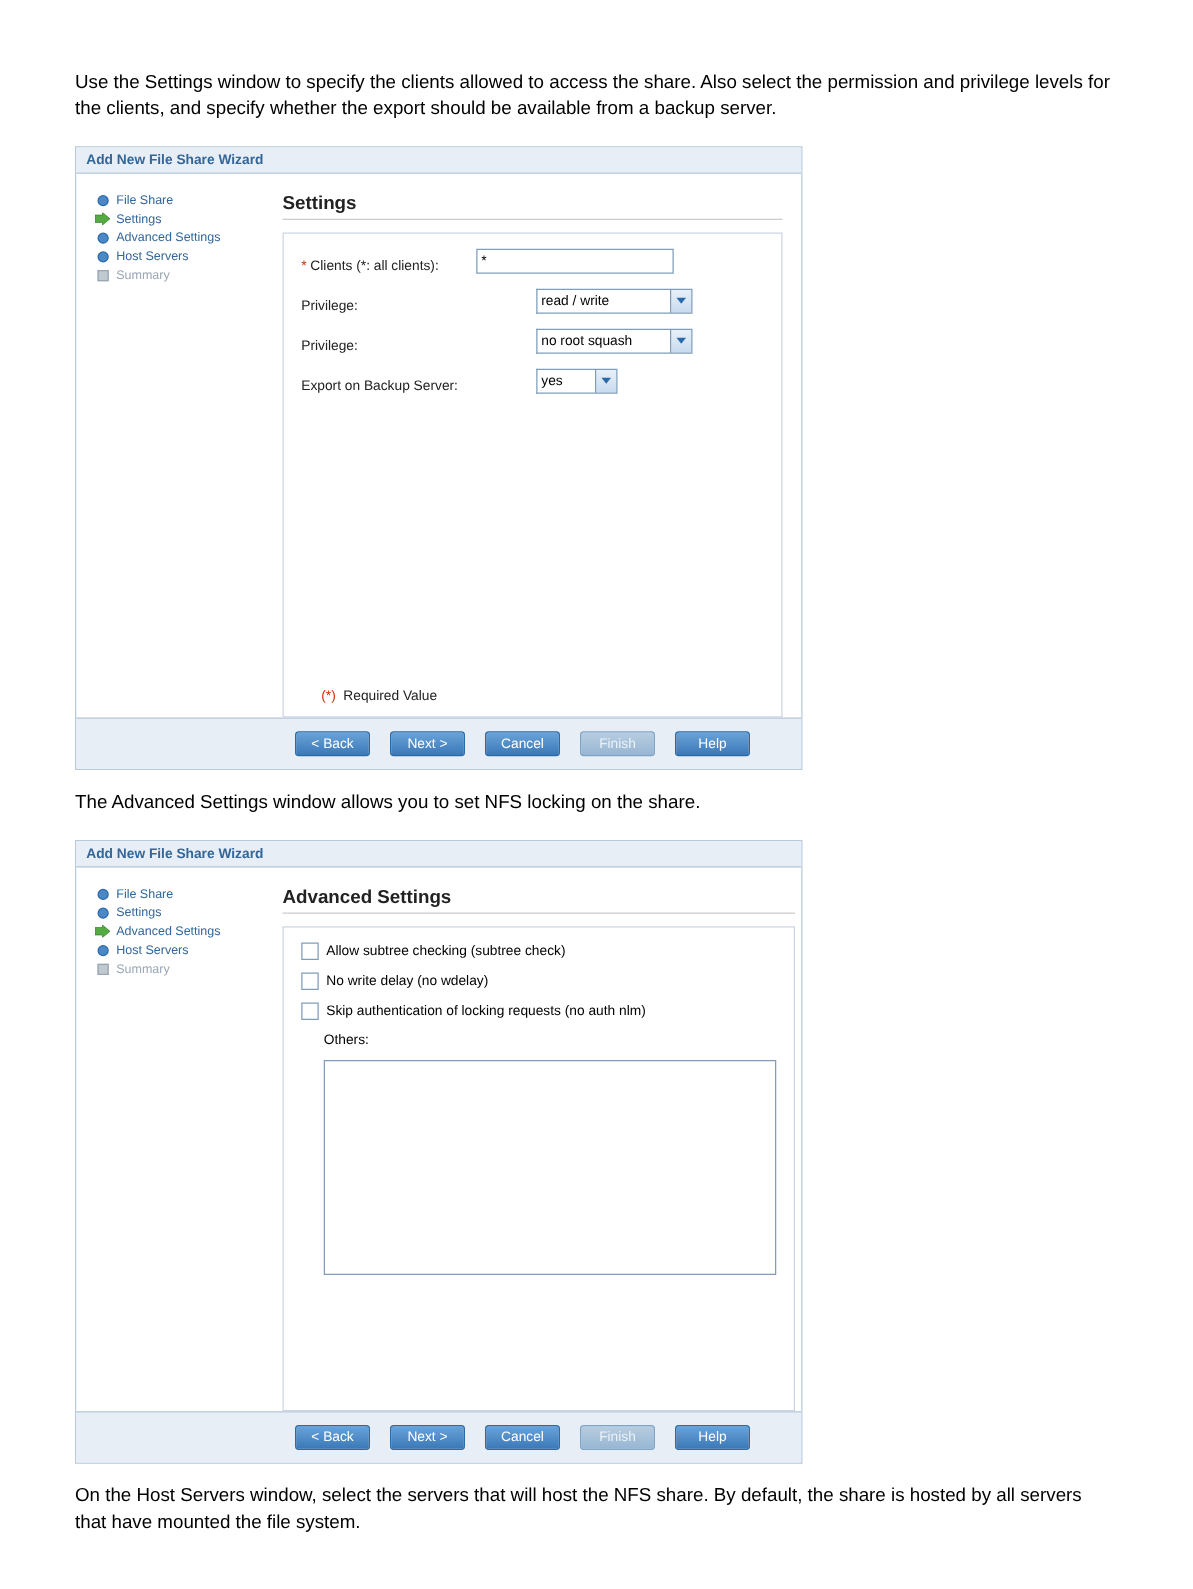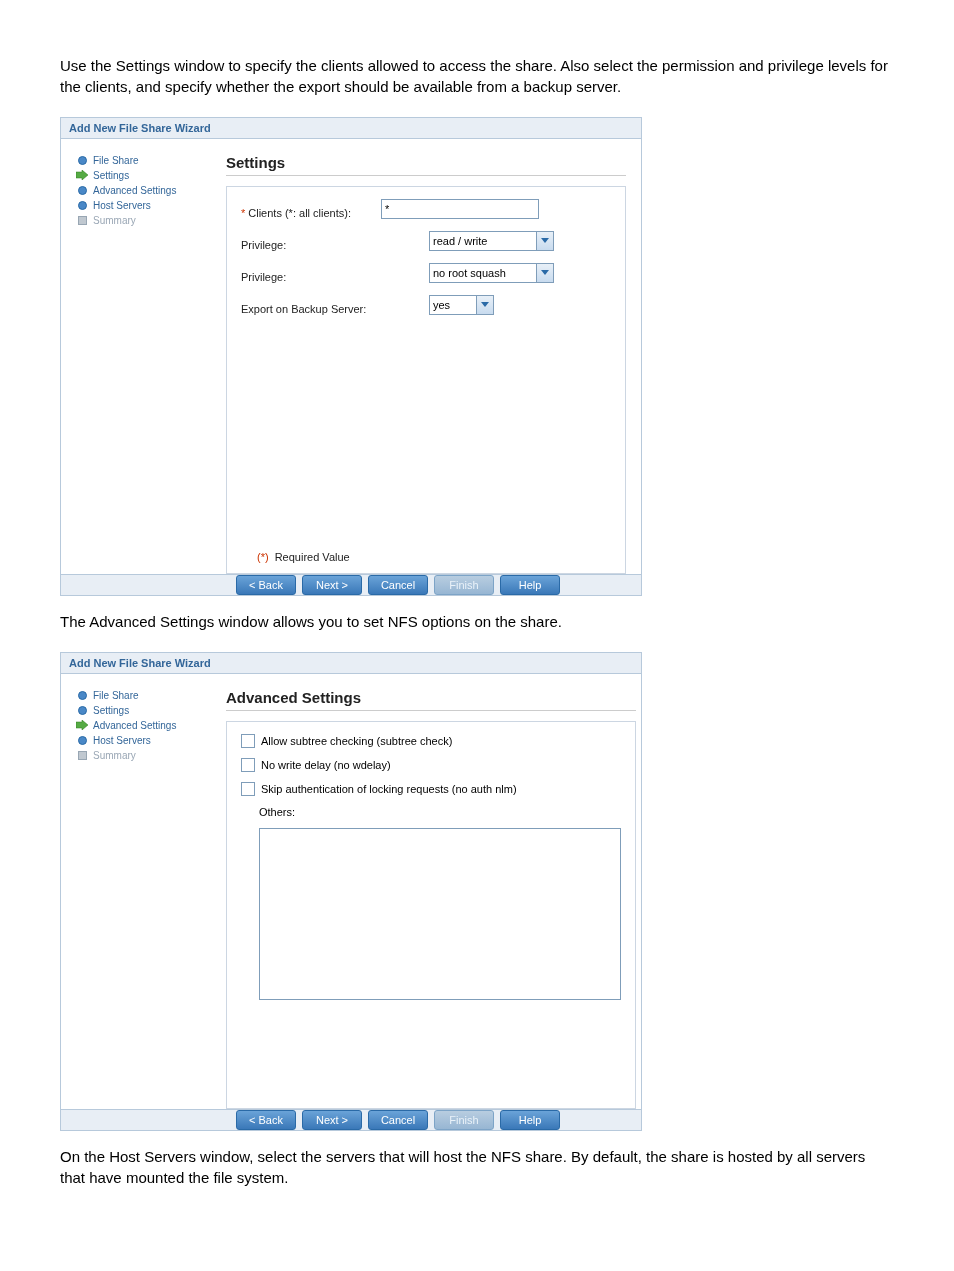--- a/index.html
+++ b/index.html
@@ -140,23 +140,23 @@
   .others-area {
     width: 360px;
     height: 170px;
     border: 1px solid #7f9db9;
     background: #fff;
     margin-left: 18px;
   }
   .button-bar {
     background: #e8eef5;
     border-top: 1px solid #b7c9db;
-    padding: 0 15px;
-    display: flex;
-    gap: 6px;
+    padding: 10px 15px;
+    display: flex;
+    gap: 16px;
     padding-left: 175px;
   }
   .btn {
     min-width: 60px;
     height: 20px;
     border: 1px solid #2a6aa7;
     border-radius: 3px;
     background: linear-gradient(#6aa3d8,#3a78b8);
     color: #fff;
     font-size: 11px;
@@ -277,21 +277,21 @@
   </div>
   <div class="button-bar">
     <span class="btn">&lt; Back</span>
     <span class="btn">Next &gt;</span>
     <span class="btn">Cancel</span>
     <span class="btn disabled">Finish</span>
     <span class="btn">Help</span>
   </div>
 </div>
 
-<p class="intro-text">The Advanced Settings window allows you to set NFS options on the share.</p>
+<p class="intro-text">The Advanced Settings window allows you to set NFS locking on the share.</p>
 
 <div class="wizard-box">
   <div class="wizard-title">Add New File Share Wizard</div>
   <div class="wizard-body">
     <div class="wizard-nav">
       <div class="nav-item">
         <span class="nav-icon">
             <span class="dot-blue"></span>
           </span>
         <span>File Share</span>

